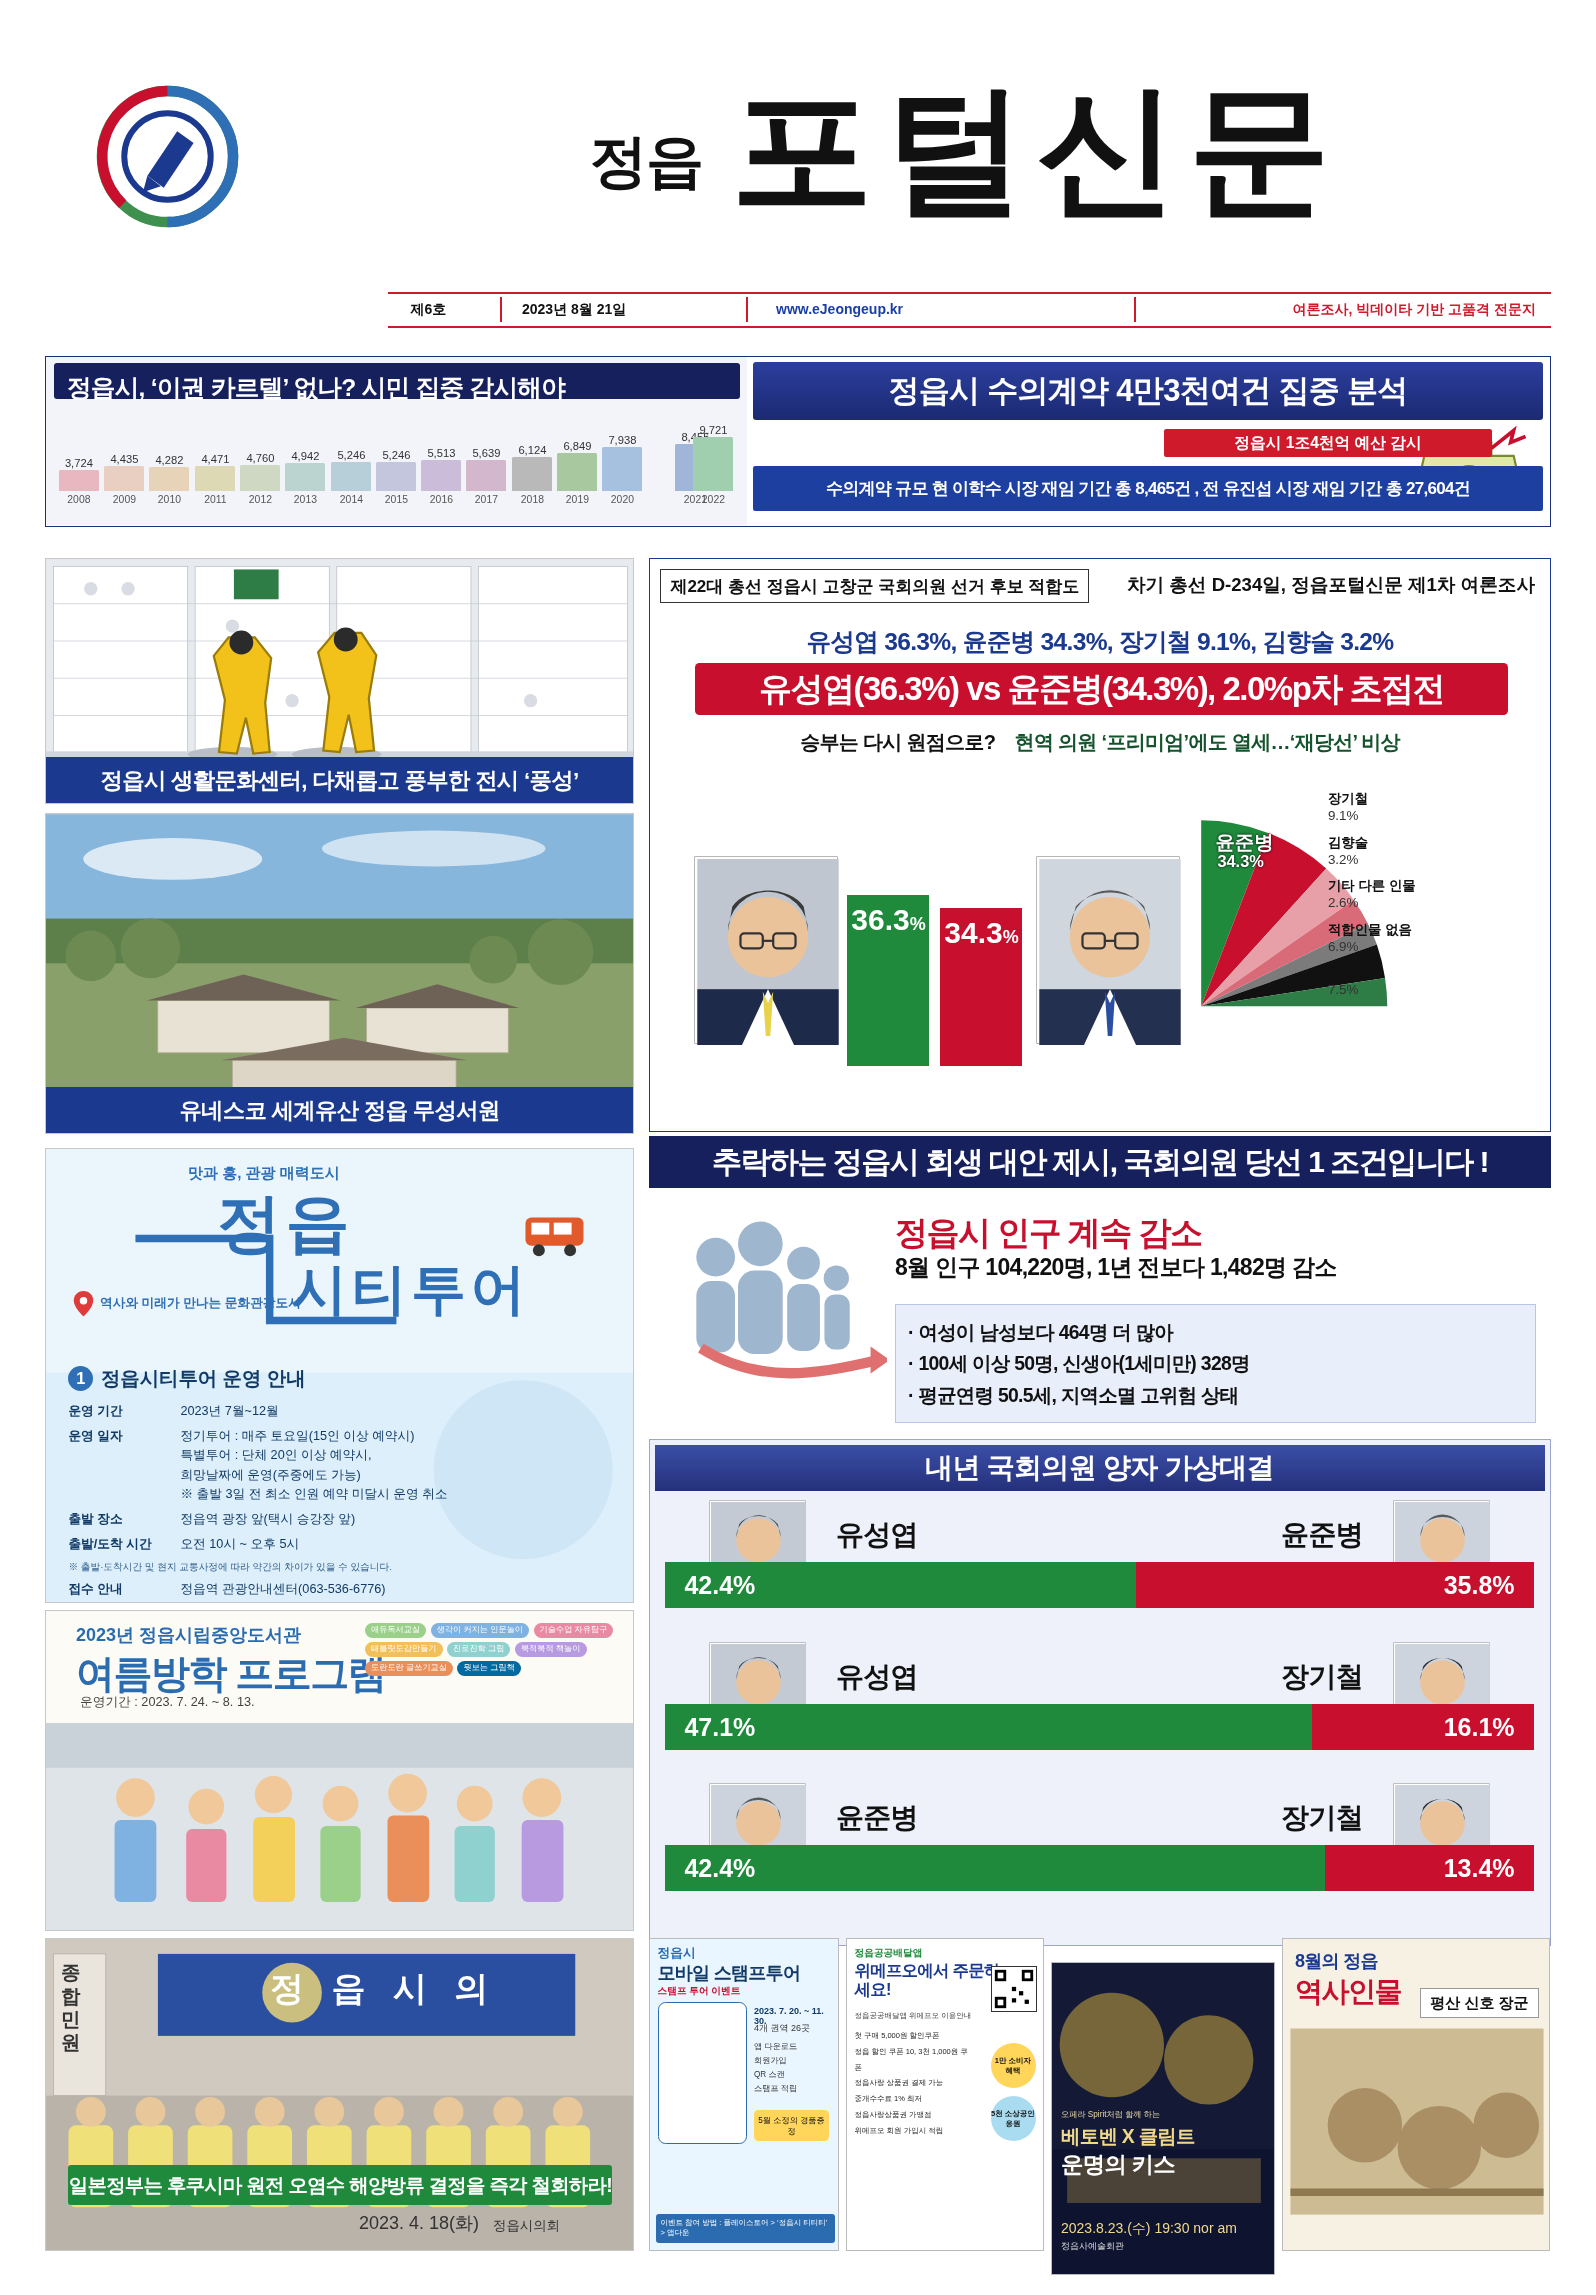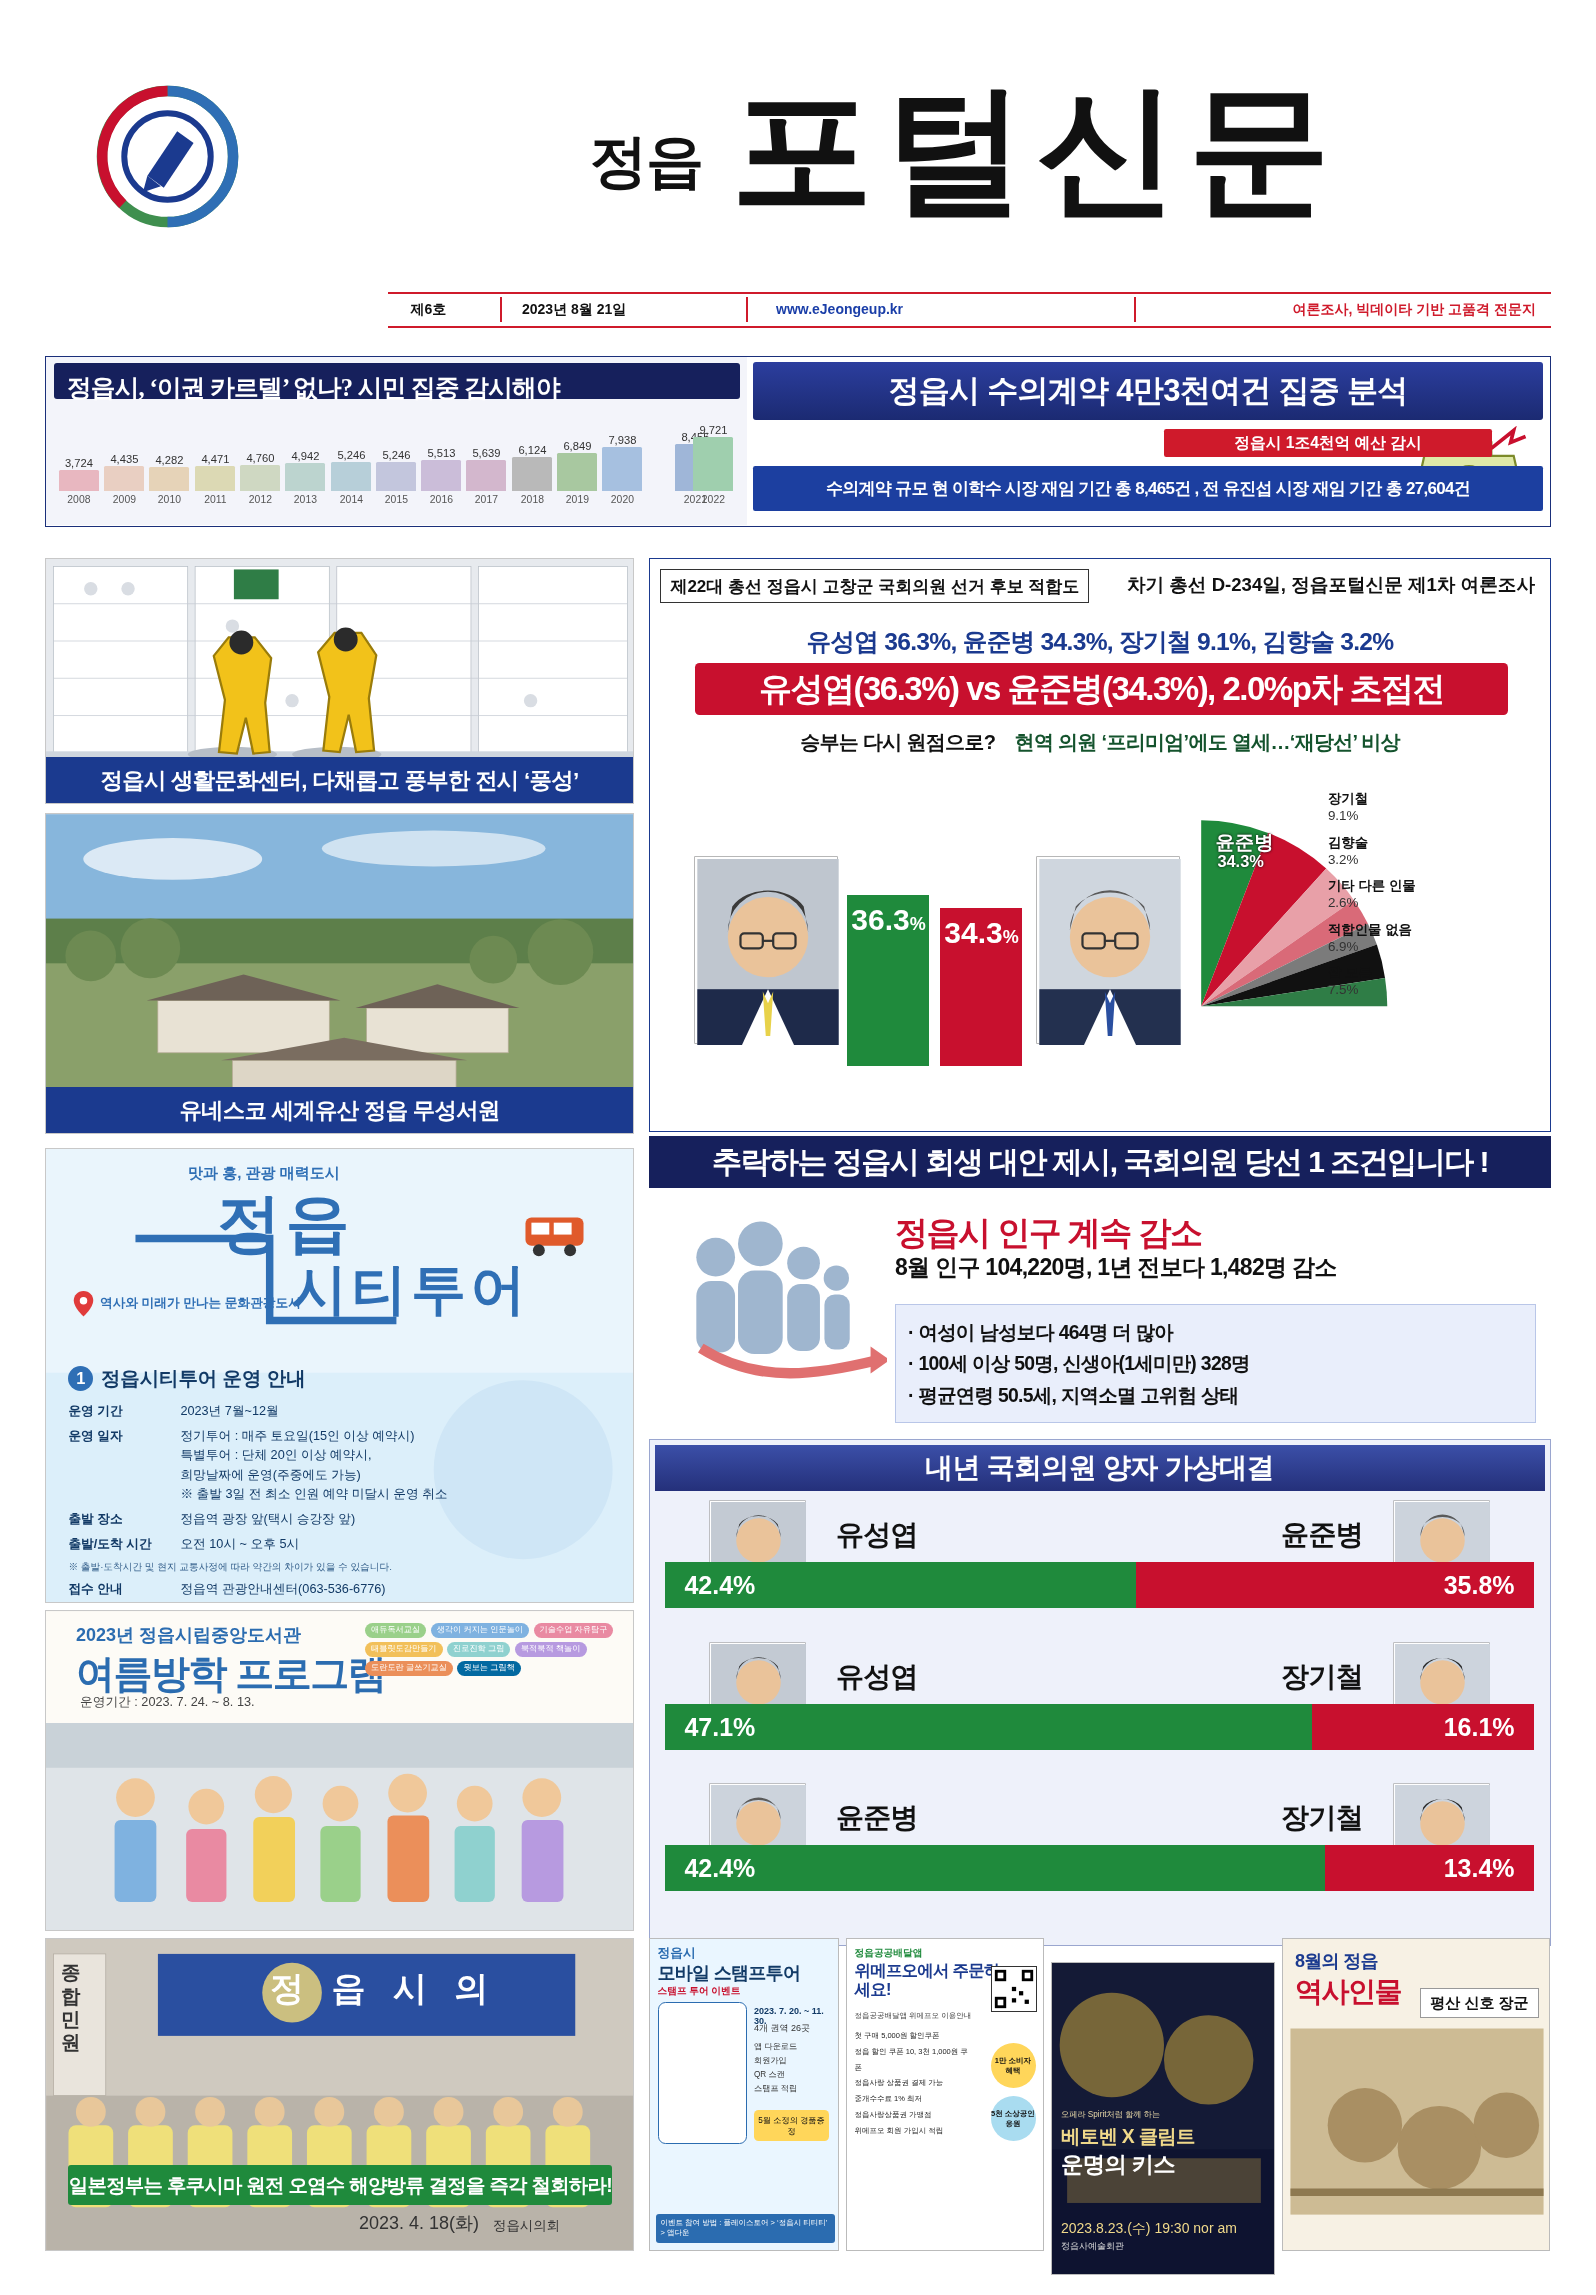--- a/index.html
+++ b/index.html
@@ -26,21 +26,21 @@
   .infobar .cell { position:absolute; top:0; height:31px; line-height:31px; font-size:14px; font-weight:700; }
   .ib-issue { left:22.4px; color:#111; }
   .ib-date { left:134px; color:#111; }
   .ib-site { left:388px; color:#1a3ea8; font-weight:700; }
   .ib-tag { right:15px; color:#cf1a2b; font-weight:700; text-align:right; }
   .ib-div { position:absolute; top:3px; width:1.5px; height:25px; background:#cf1a2b; }
 
   
   .topstrip { position:absolute; left:45px; top:356px; width:1506px; height:171px; border:1.5px solid #1a2f7a; background:#fff; }
   .ts-left { position:absolute; left:0; top:0; width:701px; height:168px; background:#f3f4fa; }
-  .ts-head { position:absolute; left:7.5px; top:6px; width:686px; height:36px; background:#16205c; border-radius:3px;font-family:Liberation Serif, serif; }
+  .ts-head { position:absolute; left:7.5px; top:6px; width:686px; height:36px; background:#16205c; border-radius:3px; }
   .ts-head span { display:block; padding:7.5px 13.4px; color:#fff; font-size:24.6px; font-weight:700; letter-spacing:-0.7px; }
   .ts-chart { position:absolute; left:10.4px; top:54px; width:680px; height:110px; }
   .bar-col { position:absolute; bottom:30px; width:40px; text-align:center; }
   .bar-col .bar { width:40px; border-radius:1.5px 1.5px 0 0; }
   .bar-col .val { position:absolute; bottom:100%; left:-4.5px; width:49px; font-size:11.2px; color:#333; margin-bottom:1.5px; }
   .bar-col .yr { position:absolute; top:100%; left:-4.5px; width:49px; font-size:10.4px; color:#555; margin-top:3px; }
 
   .ts-right { position:absolute; left:701px; top:0; width:802px; height:168px; background:#fff; }
   .tsr-head { position:absolute; left:6px; top:4.5px; width:790px; height:58px; background:linear-gradient(#2c3e9e,#1b2a72); border-radius:3px; }
   .tsr-head span { display:block; text-align:center; line-height:58px; color:#fff; font-size:31px; font-weight:700; letter-spacing:-0.7px; }

